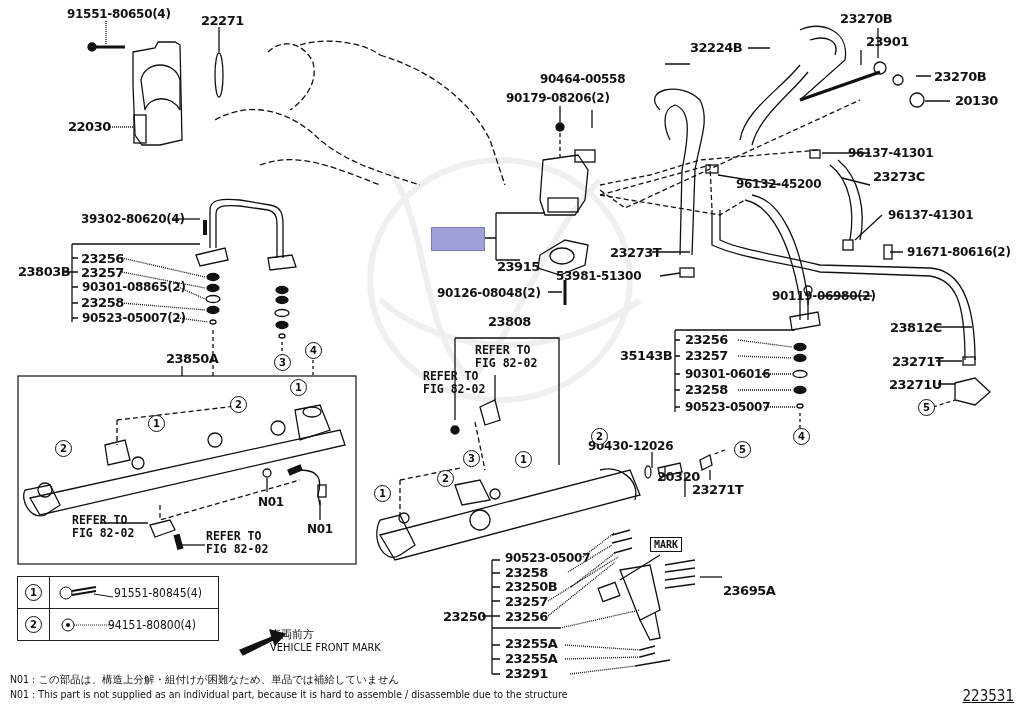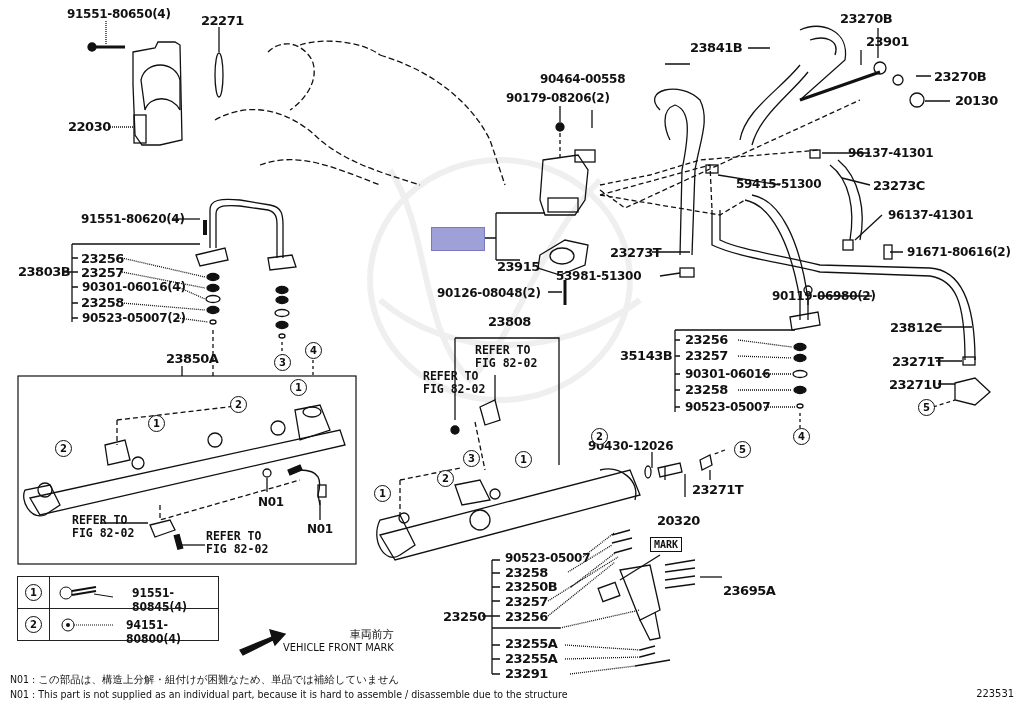--- a/index.html
+++ b/index.html
@@ -8,24 +8,24 @@
   .lbl { position:absolute; font-family:"DejaVu Sans",sans-serif; font-weight:bold; font-size:12px; line-height:13px; white-space:nowrap; letter-spacing:-0.3px; cursor:pointer; }
   .lbl.big { font-size:13px; letter-spacing:-0.5px; }
   .lbl.ref { font-family:"DejaVu Sans Mono",monospace; font-size:11.5px; line-height:13px; letter-spacing:0; }
   .circ { position:absolute; width:15px; height:15px; border:1.3px solid #111; border-radius:50%; font-size:10px; font-weight:bold; text-align:center; line-height:15px; background:#fff; font-family:"DejaVu Sans",sans-serif; }
   .highlight { position:absolute; left:431px; top:227px; width:52px; height:22px; background:#a0a0d8; border:1px solid #7a7ac0; cursor:pointer; }
   .legend-box { position:absolute; left:17px; top:576px; width:200px; height:63px; border:1px solid #222; }
   .legend-row { position:absolute; left:0; width:200px; height:31px; }
   .legend-row.r2 { top:31px; border-top:1px solid #222; }
   .legend-num { position:absolute; left:0; top:0; width:31px; height:31px; border-right:1px solid #222; }
   .legend-num .circ { left:7px; top:7px; }
-  .legend-part { position:absolute; left:96px; top:9px; font-weight:bold; font-size:12px;margin-left:18px; }
-  .front-note { position:absolute; left:283px; top:628px; font-size:11px; line-height:13px;text-align:right; }
+  .legend-part { position:absolute; left:96px; top:9px; font-weight:normal; font-size:12px; }
+  .front-note { position:absolute; left:270px; top:628px; font-size:11px; line-height:13px; }
   .note { position:absolute; left:10px; font-size:10.5px; line-height:12px; white-space:nowrap; }
-  .figno { position:absolute; right:10px; top:687px; font-size:11px; }
+  .figno { position:absolute; right:10px; top:687px; font-size:15px;text-decoration:underline; }
   .mark { position:absolute; left:650px; top:537px; border:1.3px solid #111; font-size:10px; font-weight:bold; padding:1px 3px; font-family:"DejaVu Sans Mono",monospace; }
 </style>
 </head>
 <body>
 
 <svg id="art" viewBox="0 0 1024 707" xmlns="http://www.w3.org/2000/svg" fill="none" stroke="#111" stroke-width="1.3">
 
   <g opacity="0.08" stroke="#444" stroke-width="6">
     <path d="M390 170 C 430 230, 420 330, 470 380 C 520 330, 540 240, 600 180"></path>
     <path d="M380 300 C 450 360, 560 360, 640 300"></path>
@@ -211,57 +211,57 @@
   <path d="M240 650 L 272 637 L 270 630 L 285 634 L 275 645 L 273 640 L 243 655 Z" fill="#111"></path>
 </svg>
 
 <div class="highlight"></div>
 
 <div class="lbl" style="left:67px;top:8px">91551-80650(4)</div>
 <div class="lbl big" style="left:201px;top:14px">22271</div>
 <div class="lbl big" style="left:68px;top:120px">22030</div>
 <div class="lbl" style="left:540px;top:73px">90464-00558</div>
 <div class="lbl" style="left:506px;top:92px">90179-08206(2)</div>
-<div class="lbl big" style="left:690px;top:41px">23841B</div>
+<div class="lbl big" style="left:690px;top:41px">32224B</div>
 <div class="lbl big" style="left:840px;top:12px">23270B</div>
 <div class="lbl big" style="left:866px;top:35px">23901</div>
 <div class="lbl big" style="left:934px;top:70px">23270B</div>
 <div class="lbl big" style="left:955px;top:94px">20130</div>
 <div class="lbl" style="left:848px;top:147px">96137-41301</div>
-<div class="lbl" style="left:736px;top:178px">59415-51300</div>
-<div class="lbl big" style="left:873px;top:179px">23273C</div>
+<div class="lbl" style="left:736px;top:178px">96132-45200</div>
+<div class="lbl big" style="left:873px;top:170px">23273C</div>
 <div class="lbl" style="left:888px;top:209px">96137-41301</div>
 <div class="lbl" style="left:907px;top:246px">91671-80616(2)</div>
 <div class="lbl big" style="left:610px;top:246px">23273T</div>
 <div class="lbl" style="left:556px;top:270px">53981-51300</div>
 <div class="lbl big" style="left:497px;top:260px">23915</div>
 <div class="lbl" style="left:437px;top:287px">90126-08048(2)</div>
 <div class="lbl" style="left:772px;top:290px">90119-06980(2)</div>
 <div class="lbl big" style="left:890px;top:321px">23812C</div>
 <div class="lbl big" style="left:892px;top:355px">23271T</div>
 <div class="lbl big" style="left:889px;top:378px">23271U</div>
 
-<div class="lbl" style="left:81px;top:213px">91551-80620(4)</div>
+<div class="lbl" style="left:81px;top:213px">39302-80620(4)</div>
 <div class="lbl big" style="left:18px;top:265px">23803B</div>
 <div class="lbl big" style="left:81px;top:252px">23256</div>
 <div class="lbl big" style="left:81px;top:266px">23257</div>
-<div class="lbl" style="left:82px;top:281px">90301-06016(4)</div>
+<div class="lbl" style="left:82px;top:281px">90301-08865(2)</div>
 <div class="lbl big" style="left:81px;top:296px">23258</div>
 <div class="lbl" style="left:82px;top:312px">90523-05007(2)</div>
 <div class="lbl big" style="left:166px;top:352px">23850A</div>
 
 <div class="lbl big" style="left:488px;top:315px">23808</div>
 <div class="lbl big" style="left:620px;top:349px">35143B</div>
 <div class="lbl big" style="left:685px;top:333px">23256</div>
 <div class="lbl big" style="left:685px;top:349px">23257</div>
 <div class="lbl" style="left:685px;top:368px">90301-06016</div>
 <div class="lbl big" style="left:685px;top:383px">23258</div>
 <div class="lbl" style="left:685px;top:401px">90523-05007</div>
 <div class="lbl" style="left:588px;top:440px">90430-12026</div>
-<div class="lbl big" style="left:657px;top:514px">20320</div>
+<div class="lbl big" style="left:657px;top:470px">20320</div>
 <div class="lbl big" style="left:692px;top:483px">23271T</div>
 
 <div class="lbl big" style="left:443px;top:610px">23250</div>
 <div class="lbl" style="left:505px;top:552px">90523-05007</div>
 <div class="lbl big" style="left:505px;top:566px">23258</div>
 <div class="lbl big" style="left:505px;top:580px">23250B</div>
 <div class="lbl big" style="left:505px;top:595px">23257</div>
 <div class="lbl big" style="left:505px;top:610px">23256</div>
 <div class="lbl big" style="left:505px;top:637px">23255A</div>
 <div class="lbl big" style="left:505px;top:652px">23255A</div>

